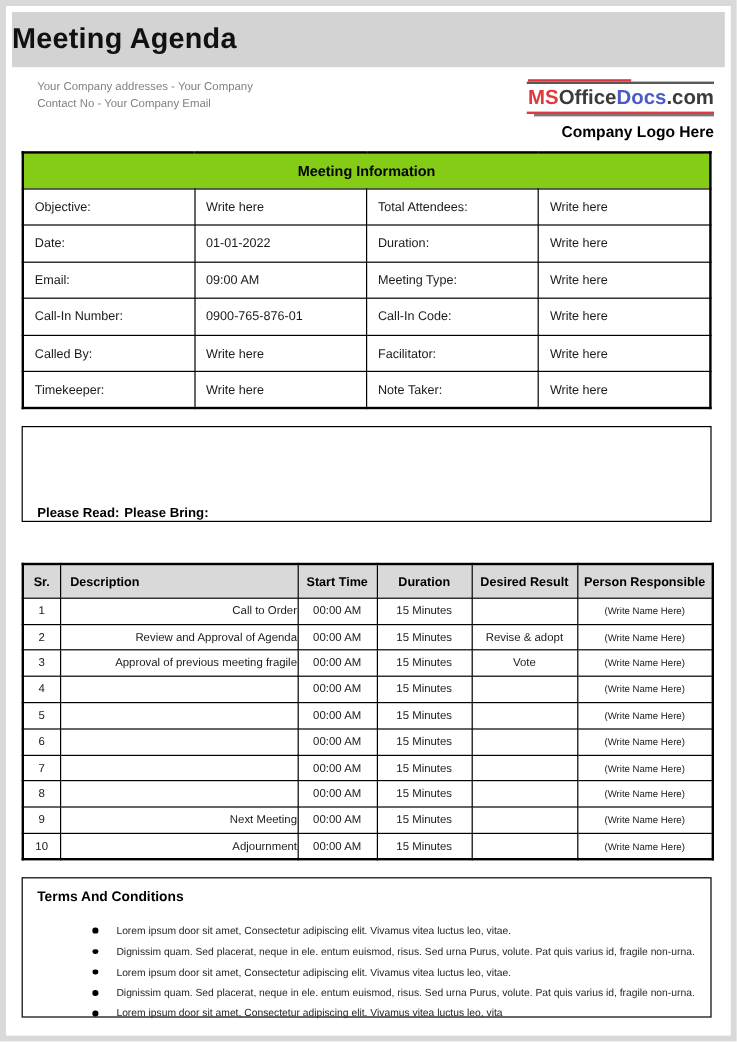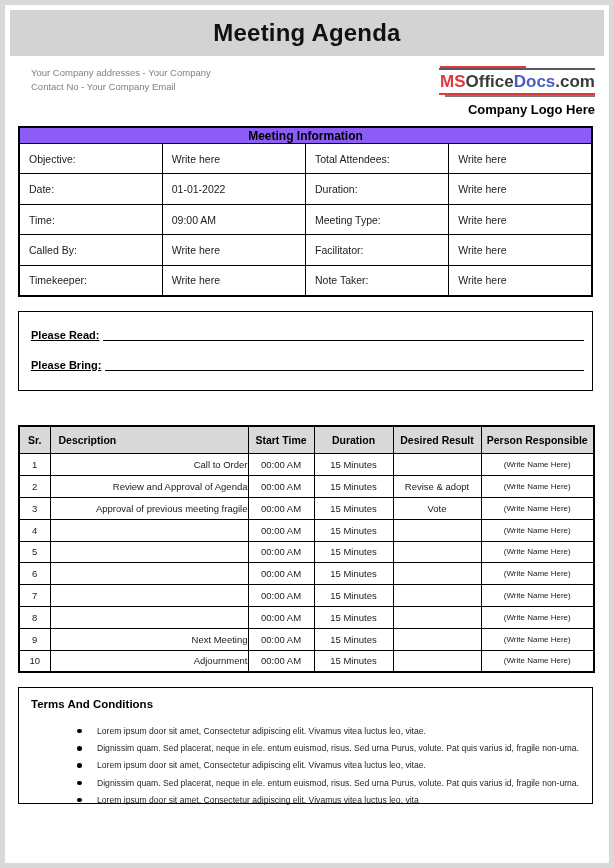--- a/index.html
+++ b/index.html
@@ -13,21 +13,21 @@
     width:614px; height:868px;
     border:5px solid #d9d9d9;
     background:#fff;
     overflow:hidden;
   }
   
   .title-band {
     margin:5px 5px 0 5px;
     height:46px;
     background:#d3d3d3;
-    display:flex; align-items:center; justify-content:center;
+    display:flex; align-items:center; justify-content:flex-start;
   }
   .title-band h1 { font-size:24px; font-weight:bold; color:#111; letter-spacing:0.2px; }
   
   .company-row {
     display:flex; justify-content:space-between;
     padding:10px 14px 0 26px;
   }
   .company-left .c-name { font-size:11.5px; font-weight:bold; margin-bottom:5px; }
   .company-left .c-line { font-size:9.5px; color:#7f7f7f; line-height:1.45; }
   .company-right { width:156px; text-align:right; }
@@ -43,34 +43,34 @@
   .logo-lines-bottom .red  { position:absolute; left:0; top:0; width:100%; height:2px; background:#e0383c; }
   .logo-lines-bottom .dark { position:absolute; right:0; top:2px; width:96%; height:2px; background:#7a7a7a; }
   .logo-caption { font-size:13px; font-weight:bold; }
   
   table { border-collapse:collapse; }
   .info-table {
     width:575px; margin:9px 0 0 13px;
     border:2px solid #000;
   }
   .info-table th {
-    background:#8b5cf6; border:1px solid #000;
-    height:16px; font-size:12px; font-weight:bold; text-align:center;
+    background:#84cc16; border:1px solid #000;
+    height:30px; font-size:12px; font-weight:bold; text-align:center;
   }
   .info-table td {
     border:1px solid #000; height:30.5px;
     font-size:10.5px; padding-left:9px; color:#1a1a1a;
   }
   .info-table col { width:25%; }
   
   .please-box {
     width:575px; margin:14px 0 0 13px; height:80px;
     border:1.5px solid #000;
     padding:16px 8px 0 12px;
-    display:flex; flex-direction:column; justify-content:flex-start; gap:17px;text-decoration:underline;
+    display:flex; flex-direction:row; justify-content:flex-start; 
   }
   .please-line { display:flex; align-items:flex-end; }
   .please-line .lbl { font-size:11px; font-weight:bold; white-space:nowrap; padding-right:4px; }
   .please-line .fill { flex:1; border-bottom:1.2px solid #000; height:13px; }
   
   .agenda-table {
     width:575px; margin:34px 0 0 13px;
     border:2px solid #000;
     table-layout:fixed;
   }
@@ -151,23 +151,29 @@
       <td>Total Attendees:</td>
       <td>Write here</td>
     </tr>
     <tr>
       <td>Date:</td>
       <td>01-01-2022</td>
       <td>Duration:</td>
       <td>Write here</td>
     </tr>
     <tr>
-      <td>Time:</td>
+      <td>Email:</td>
       <td>09:00 AM</td>
       <td>Meeting Type:</td>
+      <td>Write here</td>
+    </tr>
+    <tr>
+      <td>Call-In Number:</td>
+      <td>0900-765-876-01</td>
+      <td>Call-In Code:</td>
       <td>Write here</td>
     </tr>
     <tr>
       <td>Called By:</td>
       <td>Write here</td>
       <td>Facilitator:</td>
       <td>Write here</td>
     </tr>
     <tr>
       <td>Timekeeper:</td>

